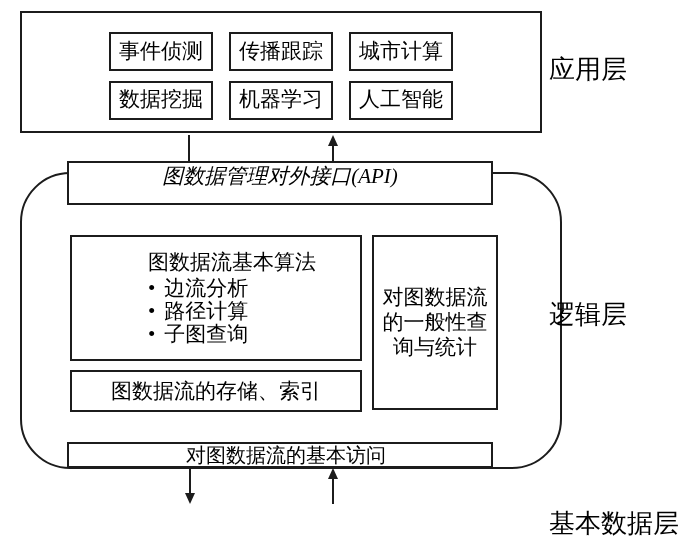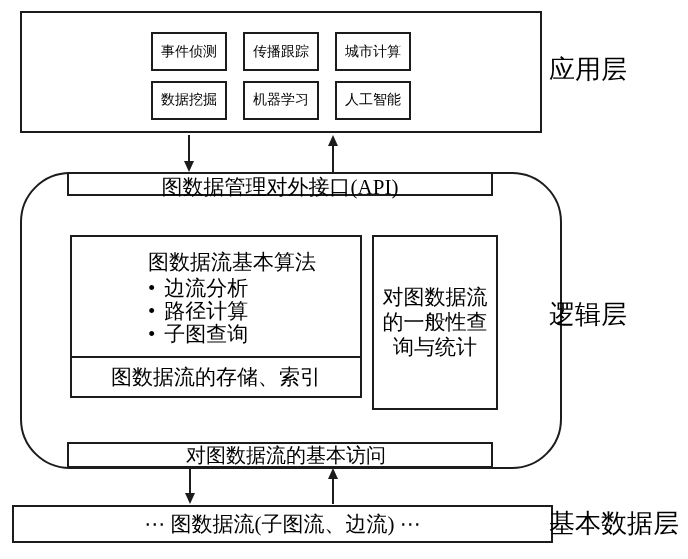--- a/index.html
+++ b/index.html
@@ -35,21 +35,21 @@
   }
   .chip-row {
     display: flex;
     justify-content: center;
     gap: 16px;
   }
   .chip-row.second { margin-top: 10px; font-family: Liberation Mono, monospace; }
   .chip {
     border: 2px solid var(--line);
     background: var(--bg);
-    font-size: 14px;
+    font-size: 21px;
     line-height: 25px;
     padding: 5px 8px;
     white-space: nowrap;
   }
 
   
   .side-label {
     position: absolute;
     left: 549px;
     font-size: 26px;
@@ -72,22 +72,22 @@
   .api-bar, .access-bar {
     position: absolute;
     left: 67px;
     width: 426px;
     border: 2px solid var(--line);
     background: var(--bg);
     text-align: center;
     white-space: nowrap;
   }
   .api-bar {
-    top: 172px; height: 24px;
-    font-size: 21px; line-height: 26px;
+    top: 161px; height: 44px;
+    font-size: 21px; line-height: 26px; font-style: italic;
   }
   .access-bar {
     top: 442px; height: 26px;
     font-size: 20px; line-height: 22px; padding-left: 12px;
   }
 
   .algo-box {
     position: absolute;
     left: 70px; top: 235px;
     width: 292px; height: 126px;
@@ -96,21 +96,21 @@
     padding: 14px 0 0 76px;
     font-size: 21px;
     line-height: 23px;
   }
   .algo-title { white-space: nowrap; margin-bottom: 3px; }
   .bullet-line { white-space: nowrap; }
   .bullet-line .dot { margin-right: 9px; }
 
   .storage-bar {
     position: absolute;
-    left: 70px; top: 356px;
+    left: 70px; top: 370px;
     width: 292px; height: 42px;
     border: 2px solid var(--line);
     background: var(--bg);
     text-align: center;
     font-size: 21px;
     line-height: 38px;
     white-space: nowrap;
   }
 
   .query-box {
@@ -215,17 +215,16 @@
 
   <div class="side-label logic">逻辑层</div>
 
   <div class="arrow down b-down">
       <span class="head"></span>
     </div>
   <div class="arrow up b-up">
       <span class="head"></span>
     </div>
 
-  <div class="data-box">⋯ 图数据流(子图流、边流) ⋯</div>
 
   <div class="side-label data">基本数据层</div>
 
 </div>
 
 </body></html>

